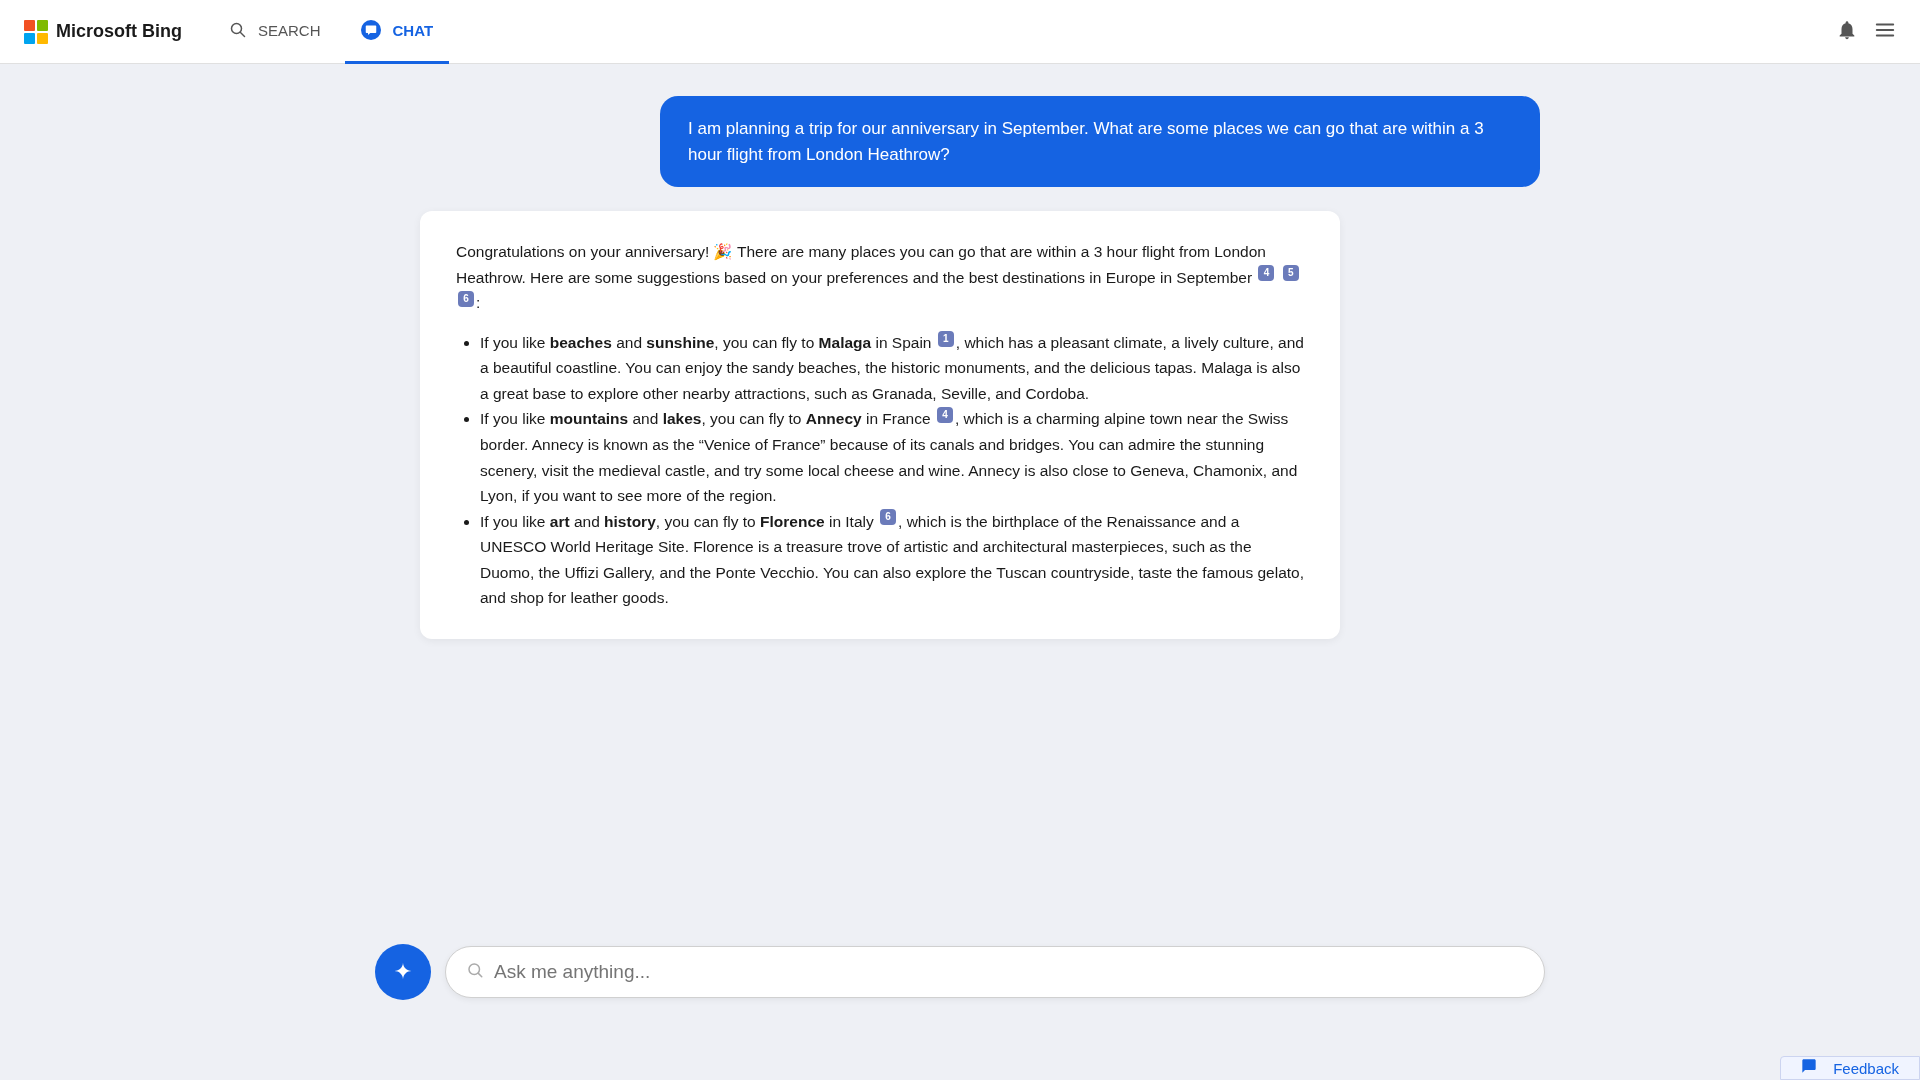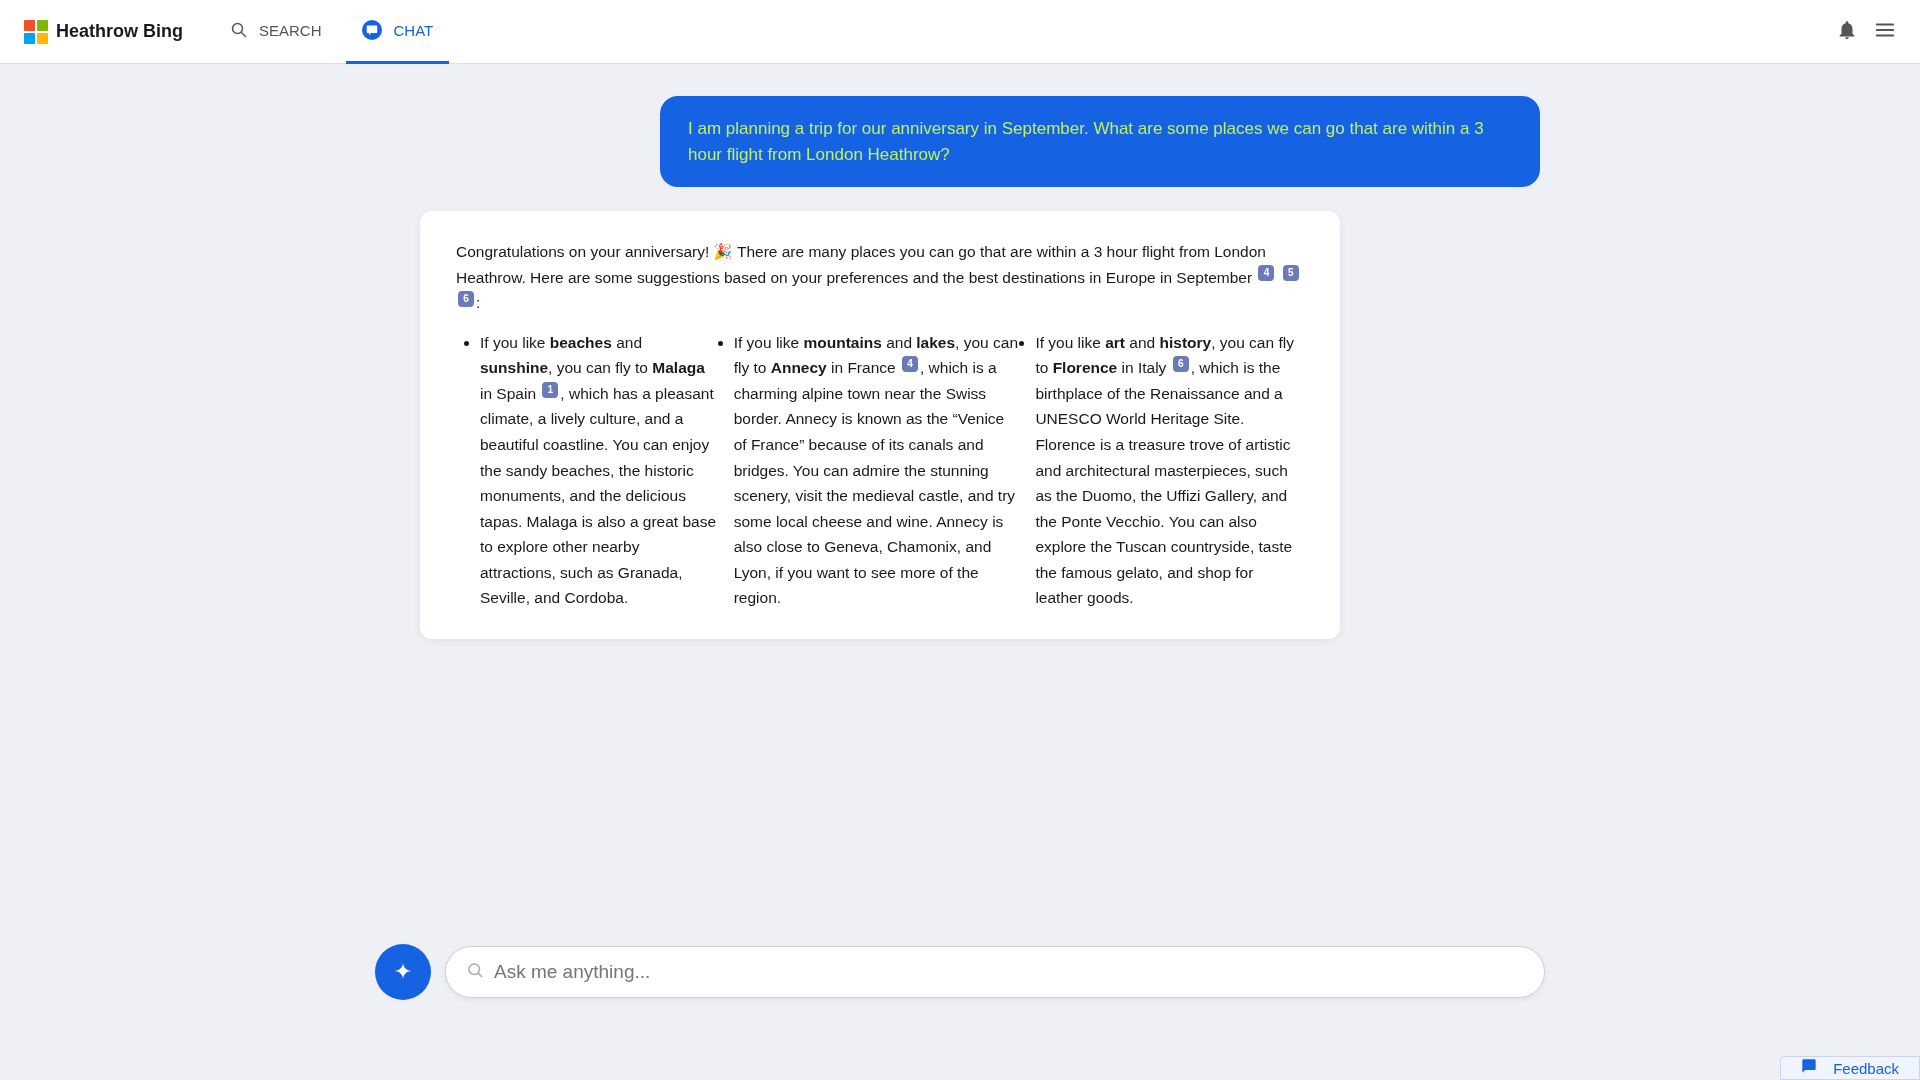--- a/index.html
+++ b/index.html
@@ -59,21 +59,21 @@
       font-weight: 500;
       color: #555;
       cursor: pointer;
       text-decoration: none;
       border-bottom: 3px solid transparent;
       height: 64px;
     }
     .nav-item.active {
       color: #1563e2;
       border-bottom: 3px solid #1563e2;
-      font-weight: 400;
+      font-weight: 700;
     }
     .nav-icon-search {
       display: inline-block;
       width: 16px;
       height: 16px;
     }
     .chat-icon-circle {
       width: 20px;
       height: 20px;
       background: #1563e2;
@@ -108,21 +108,21 @@
     .user-message-wrap {
       width: 100%;
       max-width: 1400px;
       display: flex;
       justify-content: flex-end;
       padding: 0 40px;
       margin-bottom: 24px;
     }
     .user-message {
       background: #1563e2;
-      color: #bef264;
+      color: #ffffff;
       border-radius: 18px;
       padding: 20px 28px;
       max-width: 880px;
       font-size: 17px;
       line-height: 1.5;
     }
 
     
     .response-card {
       background: #ffffff;
@@ -153,21 +153,22 @@
       font-weight: 600;
       width: 16px;
       height: 16px;
       margin: 0 2px;
       vertical-align: super;
       line-height: 1;
     }
     .response-card ul {
       padding-left: 24px;
       display: flex;
-      gap: 16px;
+      flex-direction: column;
+      gap: 0;
     }
     .response-card li {
       line-height: 1.65;
     }
     .bold { font-weight: 700; }
 
     
     .input-area {
       position: absolute;
       bottom: 80px;
@@ -257,21 +258,21 @@
 <body>
 
 <nav class="navbar">
   <div class="navbar-logo">
     <div class="bing-squares">
       <div class="sq1"></div>
       <div class="sq2"></div>
       <div class="sq3"></div>
       <div class="sq4"></div>
     </div>
-    <span class="logo-text">Heathrow Bing</span>
+    <span class="logo-text">Microsoft Bing</span>
   </div>
 
   <div class="nav-items">
     <a class="nav-item">
       <svg class="nav-icon-search" viewBox="0 0 16 16" fill="none" xmlns="http://www.w3.org/2000/svg">
         <circle cx="6.5" cy="6.5" r="5" stroke="#555" stroke-width="1.5"></circle>
         <line x1="10.5" y1="10.5" x2="14.5" y2="14.5" stroke="#555" stroke-width="1.5" stroke-linecap="round"></line>
       </svg>
       <span>SEARCH</span>
     </a>

